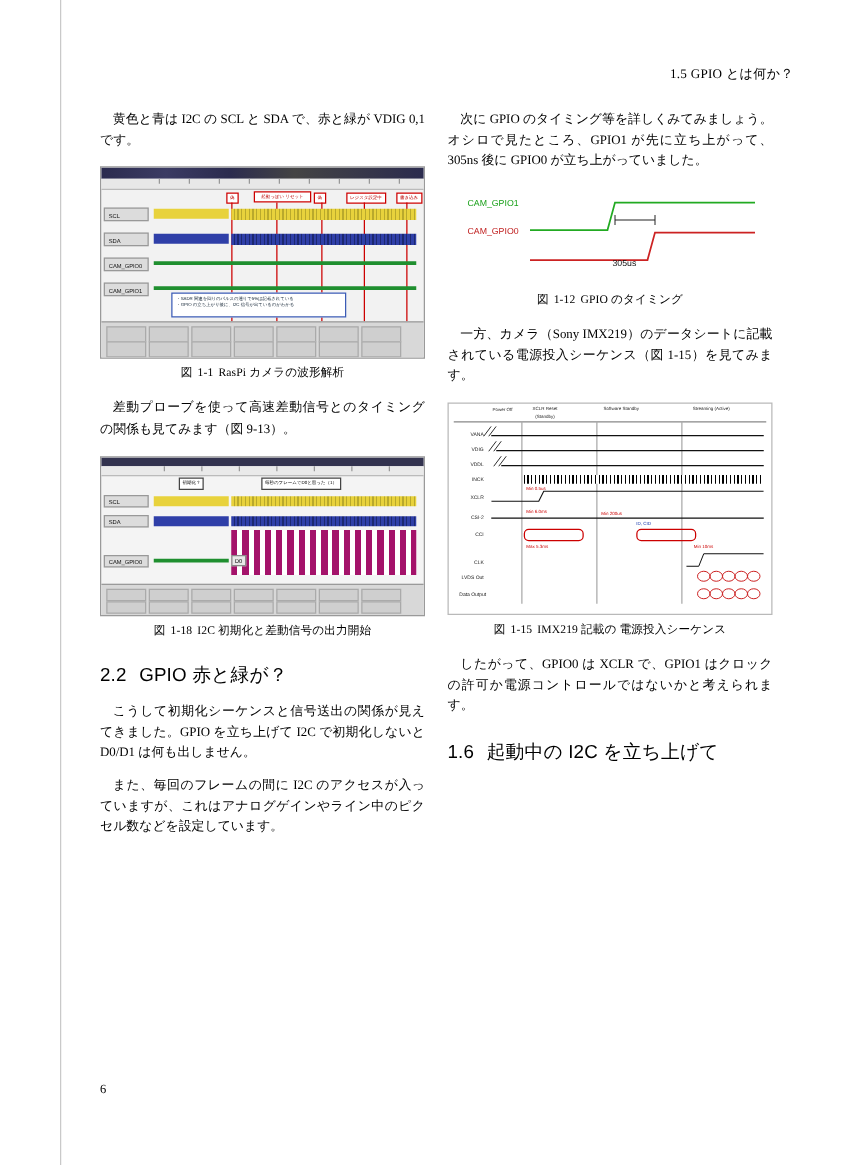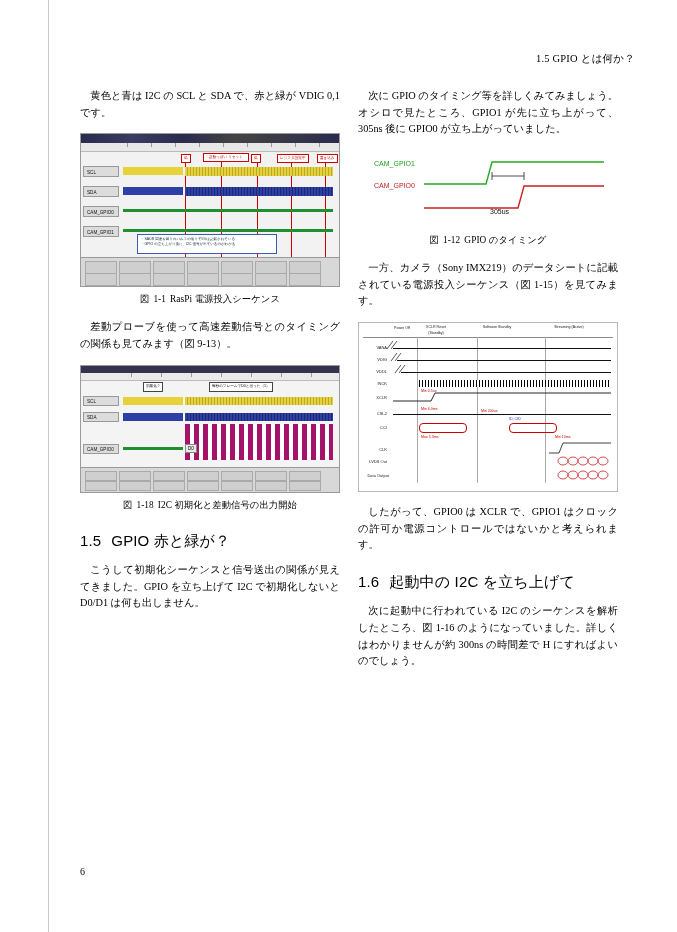--- a/index.html
+++ b/index.html
@@ -225,21 +225,21 @@
           <div class="mini" style="left:4px;top:15px;"></div>
           <div class="mini" style="left:38px;top:15px;"></div>
           <div class="mini" style="left:72px;top:15px;"></div>
           <div class="mini" style="left:106px;top:15px;"></div>
           <div class="mini" style="left:140px;top:15px;"></div>
           <div class="mini" style="left:174px;top:15px;"></div>
           <div class="mini" style="left:208px;top:15px;"></div>
         </div>
       </div>
       <div class="fig-cap">
-        <span>図</span><span class="num">1-1</span><span>RasPi 電源投入シーケンス</span>
+        <span>図</span><span class="num">1-1</span><span>RasPi カメラの波形解析</span>
       </div>
     </div>
 
     <p>差動プローブを使って高速差動信号とのタイミングの関係も見てみます（図 9-13）。</p>
 
     <div class="fig-block">
       <div class="fig13">
         <div class="topbar"></div>
         <div class="ruler">
           <i style="left:50px"></i>
@@ -291,23 +291,24 @@
           <div style="position:absolute;left:174px;top:13px;width:30px;height:8px;background:#cfcfcf;border:1px solid #aaa;"></div>
           <div style="position:absolute;left:208px;top:13px;width:30px;height:8px;background:#cfcfcf;border:1px solid #aaa;"></div>
         </div>
       </div>
       <div class="fig-cap">
         <span>図</span><span class="num">1-18</span><span>I2C 初期化と差動信号の出力開始</span>
       </div>
     </div>
 
     <h2>
-      <span class="secnum">1.5</span><span>GPIO 赤と緑が？</span>
+      <span class="secnum">2.2</span><span>GPIO 赤と緑が？</span>
     </h2>
     <p>こうして初期化シーケンスと信号送出の関係が見えてきました。GPIO を立ち上げて I2C で初期化しないと D0/D1 は何も出しません。</p>
+    <p>また、毎回のフレームの間に I2C のアクセスが入っていますが、これはアナログゲインやライン中のピクセル数などを設定しています。</p>
   </div>
 
   <div class="col col-right">
 
     <p>次に GPIO のタイミング等を詳しくみてみましょう。オシロで見たところ、GPIO1 が先に立ち上がって、305ns 後に GPIO0 が立ち上がっていました。</p>
 
     <div class="fig-block">
       <div class="fig14">
         <svg width="240" height="78" viewBox="0 0 240 78">
 
@@ -397,24 +398,26 @@
         <svg style="position:absolute;left:198px;top:146px;" width="54" height="12">
           <g fill="none" stroke="#cc2222" stroke-width="0.8">
             <ellipse cx="6" cy="6" rx="5" ry="4"></ellipse>
               <ellipse cx="16" cy="6" rx="5" ry="4"></ellipse>
             <ellipse cx="26" cy="6" rx="5" ry="4"></ellipse>
               <ellipse cx="36" cy="6" rx="5" ry="4"></ellipse>
             <ellipse cx="46" cy="6" rx="5" ry="4"></ellipse>
           </g>
         </svg>
       </div>
+      <div class="fig-cap">
+        <span>図</span><span class="num">1-15</span><span>IMX219 記載の 電源投入シーケンス</span>
+      </div>
     </div>
 
     <p>したがって、GPIO0 は XCLR で、GPIO1 はクロックの許可か電源コントロールではないかと考えられます。</p>
 
     <h2>
       <span class="secnum">1.6</span><span>起動中の I2C を立ち上げて</span>
     </h2>
-    <p>次に起動中に行われている I2C のシーケンスを解析したところ、図 1-16 のようになっていました。詳しくはわかりませんが約 300ns の時間差で H にすればよいのでしょう。</p>
   </div>
 
   <div class="pagenum">6</div>
 </div>
 
 </body></html>

